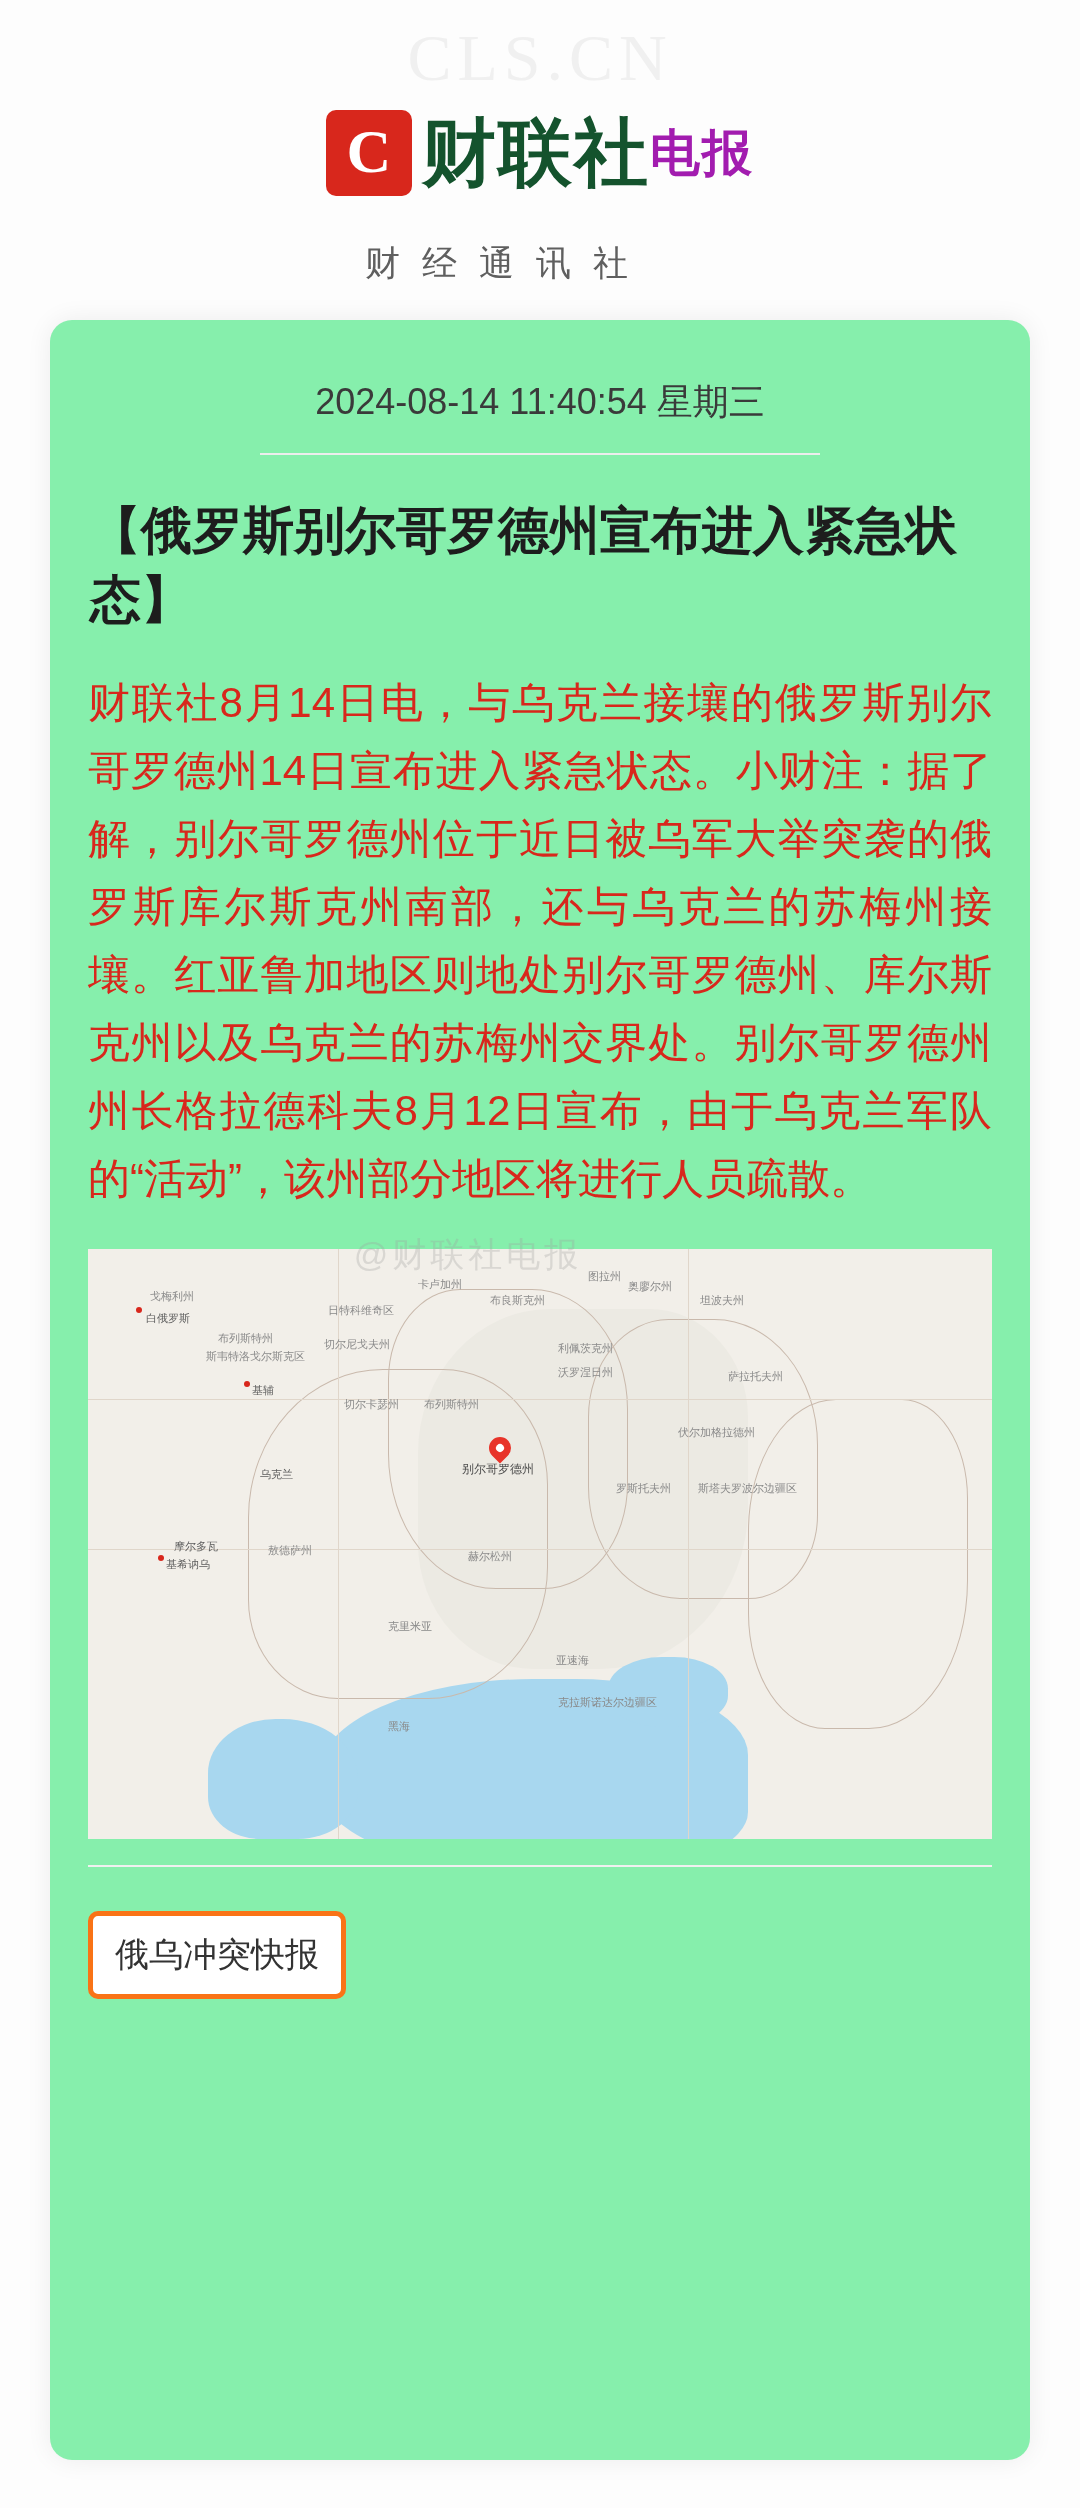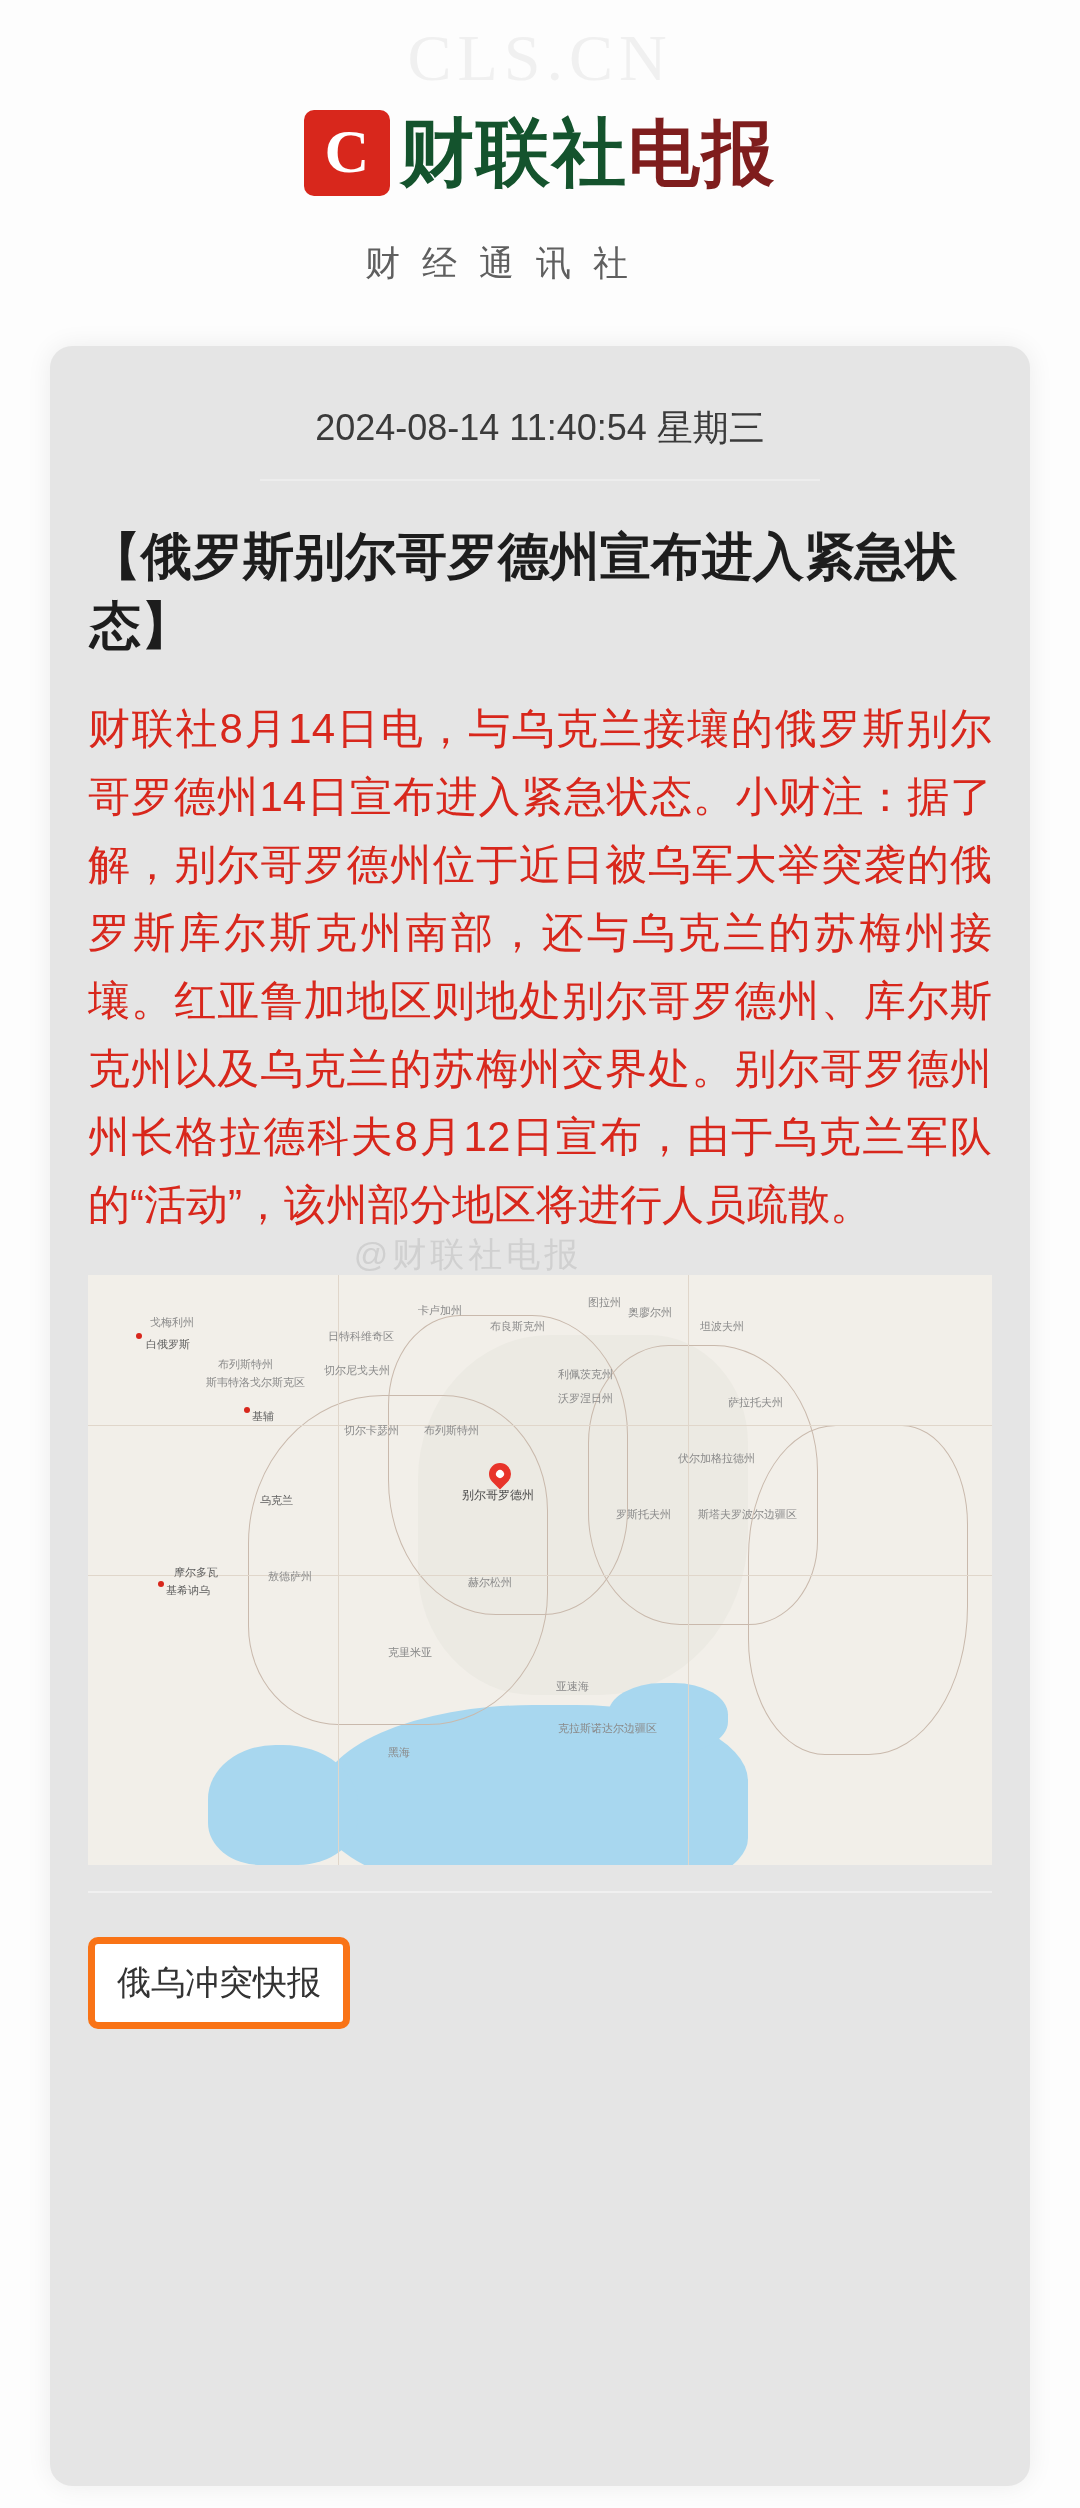--- a/index.html
+++ b/index.html
@@ -71,46 +71,46 @@
     margin-top: -4px;
   }
   .logo-dark {
     font-size: 74px;
     font-weight: bold;
     color: #14532d;
     letter-spacing: 2px;
     line-height: 86px;
   }
   .logo-red {
-    font-size: 72px;
+    font-size: 50px;
     font-weight: bold;
-    color: #7f1d1d;
+    color: #a21caf;
     letter-spacing: 2px;
     line-height: 86px;
   }
   .subtitle {
     position: absolute;
     top: 240px;
     left: 0;
     width: 993px;
     text-align: center;
     font-size: 35px;
     letter-spacing: 22px;
     color: #5f5f5f;
     text-indent: 22px;
   }
 
   
   .card {
     position: absolute;
-    top: 346px;
+    top: 320px;
     left: 50px;
     width: 980px;
     height: 2140px;
-    background: #e5e5e5;
+    background: #86efac;
     border-radius: 22px;
     box-shadow: 0 0 26px rgba(0,0,0,0.07);
     overflow: hidden;
   }
   .timestamp {
     margin: 58px auto 0 auto;
     width: 560px;
     text-align: center;
     font-size: 36px;
     color: #3a3a3a;
@@ -215,21 +215,21 @@
     border-radius: 50%;
   }
 
   
   .tags {
     margin: 44px 0 0 38px;
     display: flex;
     gap: 18px;
   }
   .tag {
-    border: 7px solid #f97316;
+    border: 5px solid #f97316;
     border-radius: 10px;
     padding: 16px 22px;
     font-size: 34px;
     color: #333333;
     background: #ffffff;
   }
   .divider-top {
     margin: 26px 38px 0 38px;
     height: 2px;
     background: #f0f0f0;

